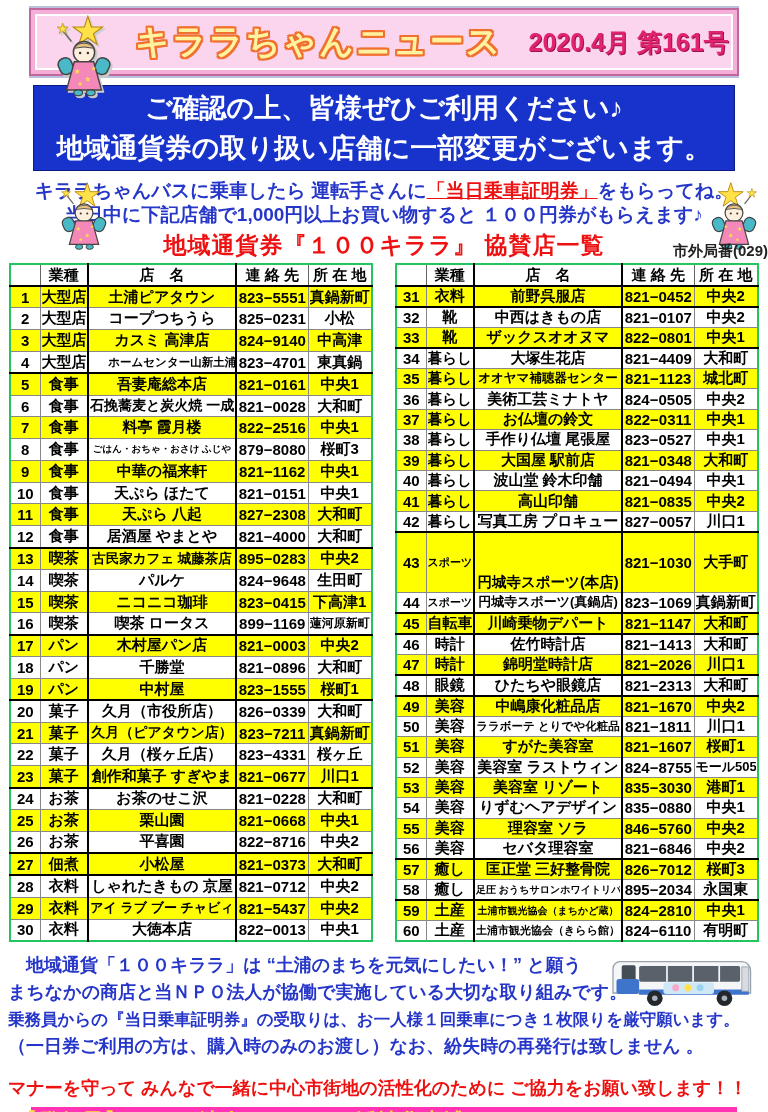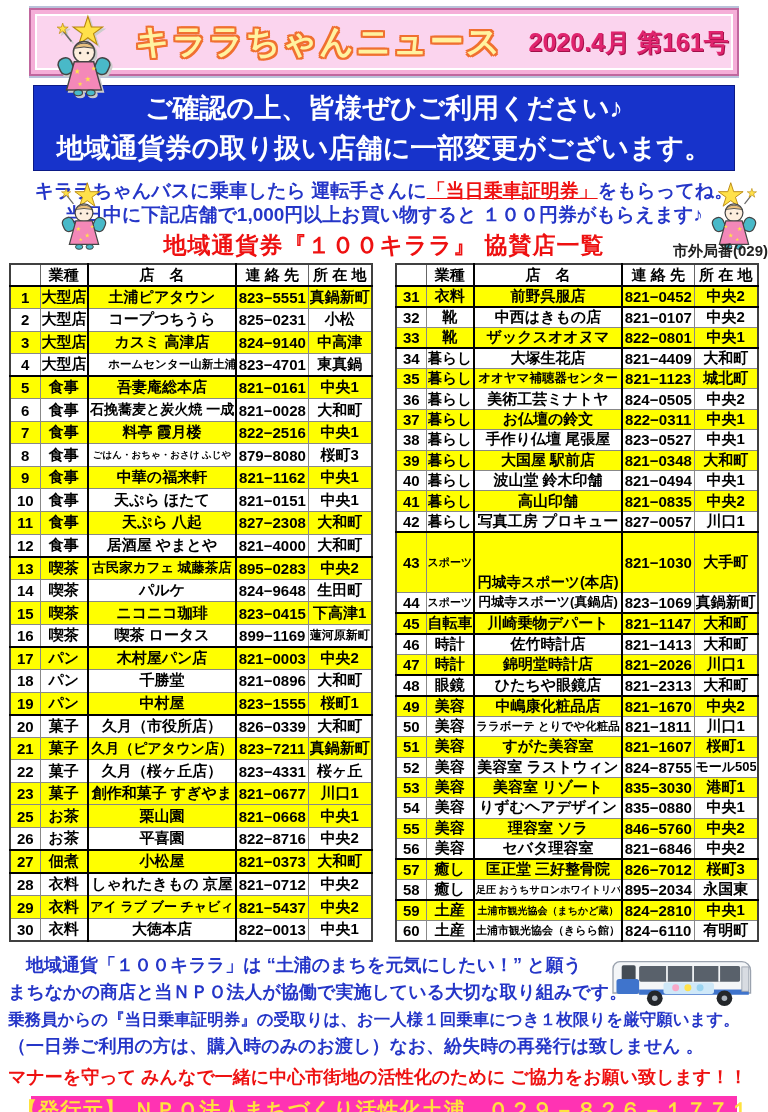--- a/index.html
+++ b/index.html
@@ -40,40 +40,40 @@
   .notice-line{font-size:19px;font-weight:bold;color:var(--text_blue);line-height:24px;white-space:nowrap}
   .notice-em{color:var(--accent_red);text-decoration:underline}
   .list-title{margin-top:3px;font-size:23px;font-weight:bold;color:var(--accent_red);letter-spacing:1px;white-space:nowrap}
   .area-code{position:absolute;right:0;bottom:-2px;font-size:15px;font-weight:bold;color:#222}
   .mascot-mid{position:absolute;width:52px;height:70px;top:2px}
   .mascot-mid.left{left:58px}
   .mascot-mid.right{right:8px;transform:scaleX(-1)}
 
   
   .tables{display:flex;justify-content:center;gap:22px;margin-top:4px}
-  table.stores{border-collapse:collapse;table-layout:fixed;width:362px;border:2px solid #404040}
+  table.stores{border-collapse:collapse;table-layout:fixed;width:362px;border:2px solid #22c55e}
   table.stores col.c-no{width:30px} table.stores col.c-cat{width:48px}
   table.stores col.c-name{width:148px} table.stores col.c-tel{width:72px}
   table.stores col.c-loc{width:64px}
   table.stores th{height:22px;font-size:15px;font-weight:bold;color:#000;background:#fff;
     border:1px solid #666;border-bottom:2px solid #000;white-space:nowrap;overflow:hidden}
   table.stores td{height:20.4px;border:1px solid #888;border-top:1px solid #999;
     font-size:15px;font-weight:bold;color:#000;text-align:center;vertical-align:middle;
     padding:0 1px;white-space:nowrap;overflow:hidden}
   table.stores th.name,table.stores td.name{border-left:2px solid #000;border-right:2px solid #000}
   table.stores tr.hl td{background:var(--highlight_yellow)}
   table.stores tr.grp td{border-top:2px solid #000}
   table.stores td span.fit,{display:block}
   .fit{display:block;width:100%;overflow:hidden}
 
   
   .closing{position:relative;margin-top:10px;padding:0 8px}
   .closing .para-line{font-size:18px;font-weight:bold;color:var(--text_blue);line-height:27px;white-space:nowrap}
   .bus{position:absolute;right:6px;top:-6px;width:150px;height:74px}
-  .manner{margin-top:5px;padding:0 8px;font-size:20px;font-weight:bold;color:var(--accent_red);white-space:nowrap}
+  .manner{margin-top:16px;padding:0 8px;font-size:20px;font-weight:bold;color:var(--accent_red);white-space:nowrap}
   .pubbar{margin:7px 31px 0 31px;height:30px;background:var(--footer_pink);
     display:flex;align-items:flex-start;justify-content:center}
   .pubbar div{font-size:21px;font-weight:bold;color:var(--footer_text);letter-spacing:1px;white-space:nowrap}
 </style>
 </head>
 <body>
 
 <svg width="0" height="0" style="position:absolute">
   <defs>
     <path id="star5" d="M0,-1 L0.224,-0.309 0.951,-0.309 0.363,0.118 0.588,0.809 0,0.382 -0.588,0.809 -0.363,0.118 -0.951,-0.309 -0.224,-0.309 Z"></path>
@@ -531,20 +531,37 @@
               <span class="fit">菓子</span>
             </td>
             <td class="name">
               <span class="fit">創作和菓子 すぎやま</span>
             </td>
             <td class="tel">
               <span class="fit">821−0677</span>
             </td>
             <td class="loc">
               <span class="fit">川口1</span>
+            </td>
+          </tr>
+          <tr class="grp">
+            <td class="no">
+              <span class="fit">24</span>
+            </td>
+            <td class="cat">
+              <span class="fit">お茶</span>
+            </td>
+            <td class="name">
+              <span class="fit">お茶のせこ沢</span>
+            </td>
+            <td class="tel">
+              <span class="fit">821−0228</span>
+            </td>
+            <td class="loc">
+              <span class="fit">大和町</span>
             </td>
           </tr>
           <tr class="hl">
             <td class="no">
               <span class="fit">25</span>
             </td>
             <td class="cat">
               <span class="fit">お茶</span>
             </td>
             <td class="name">

